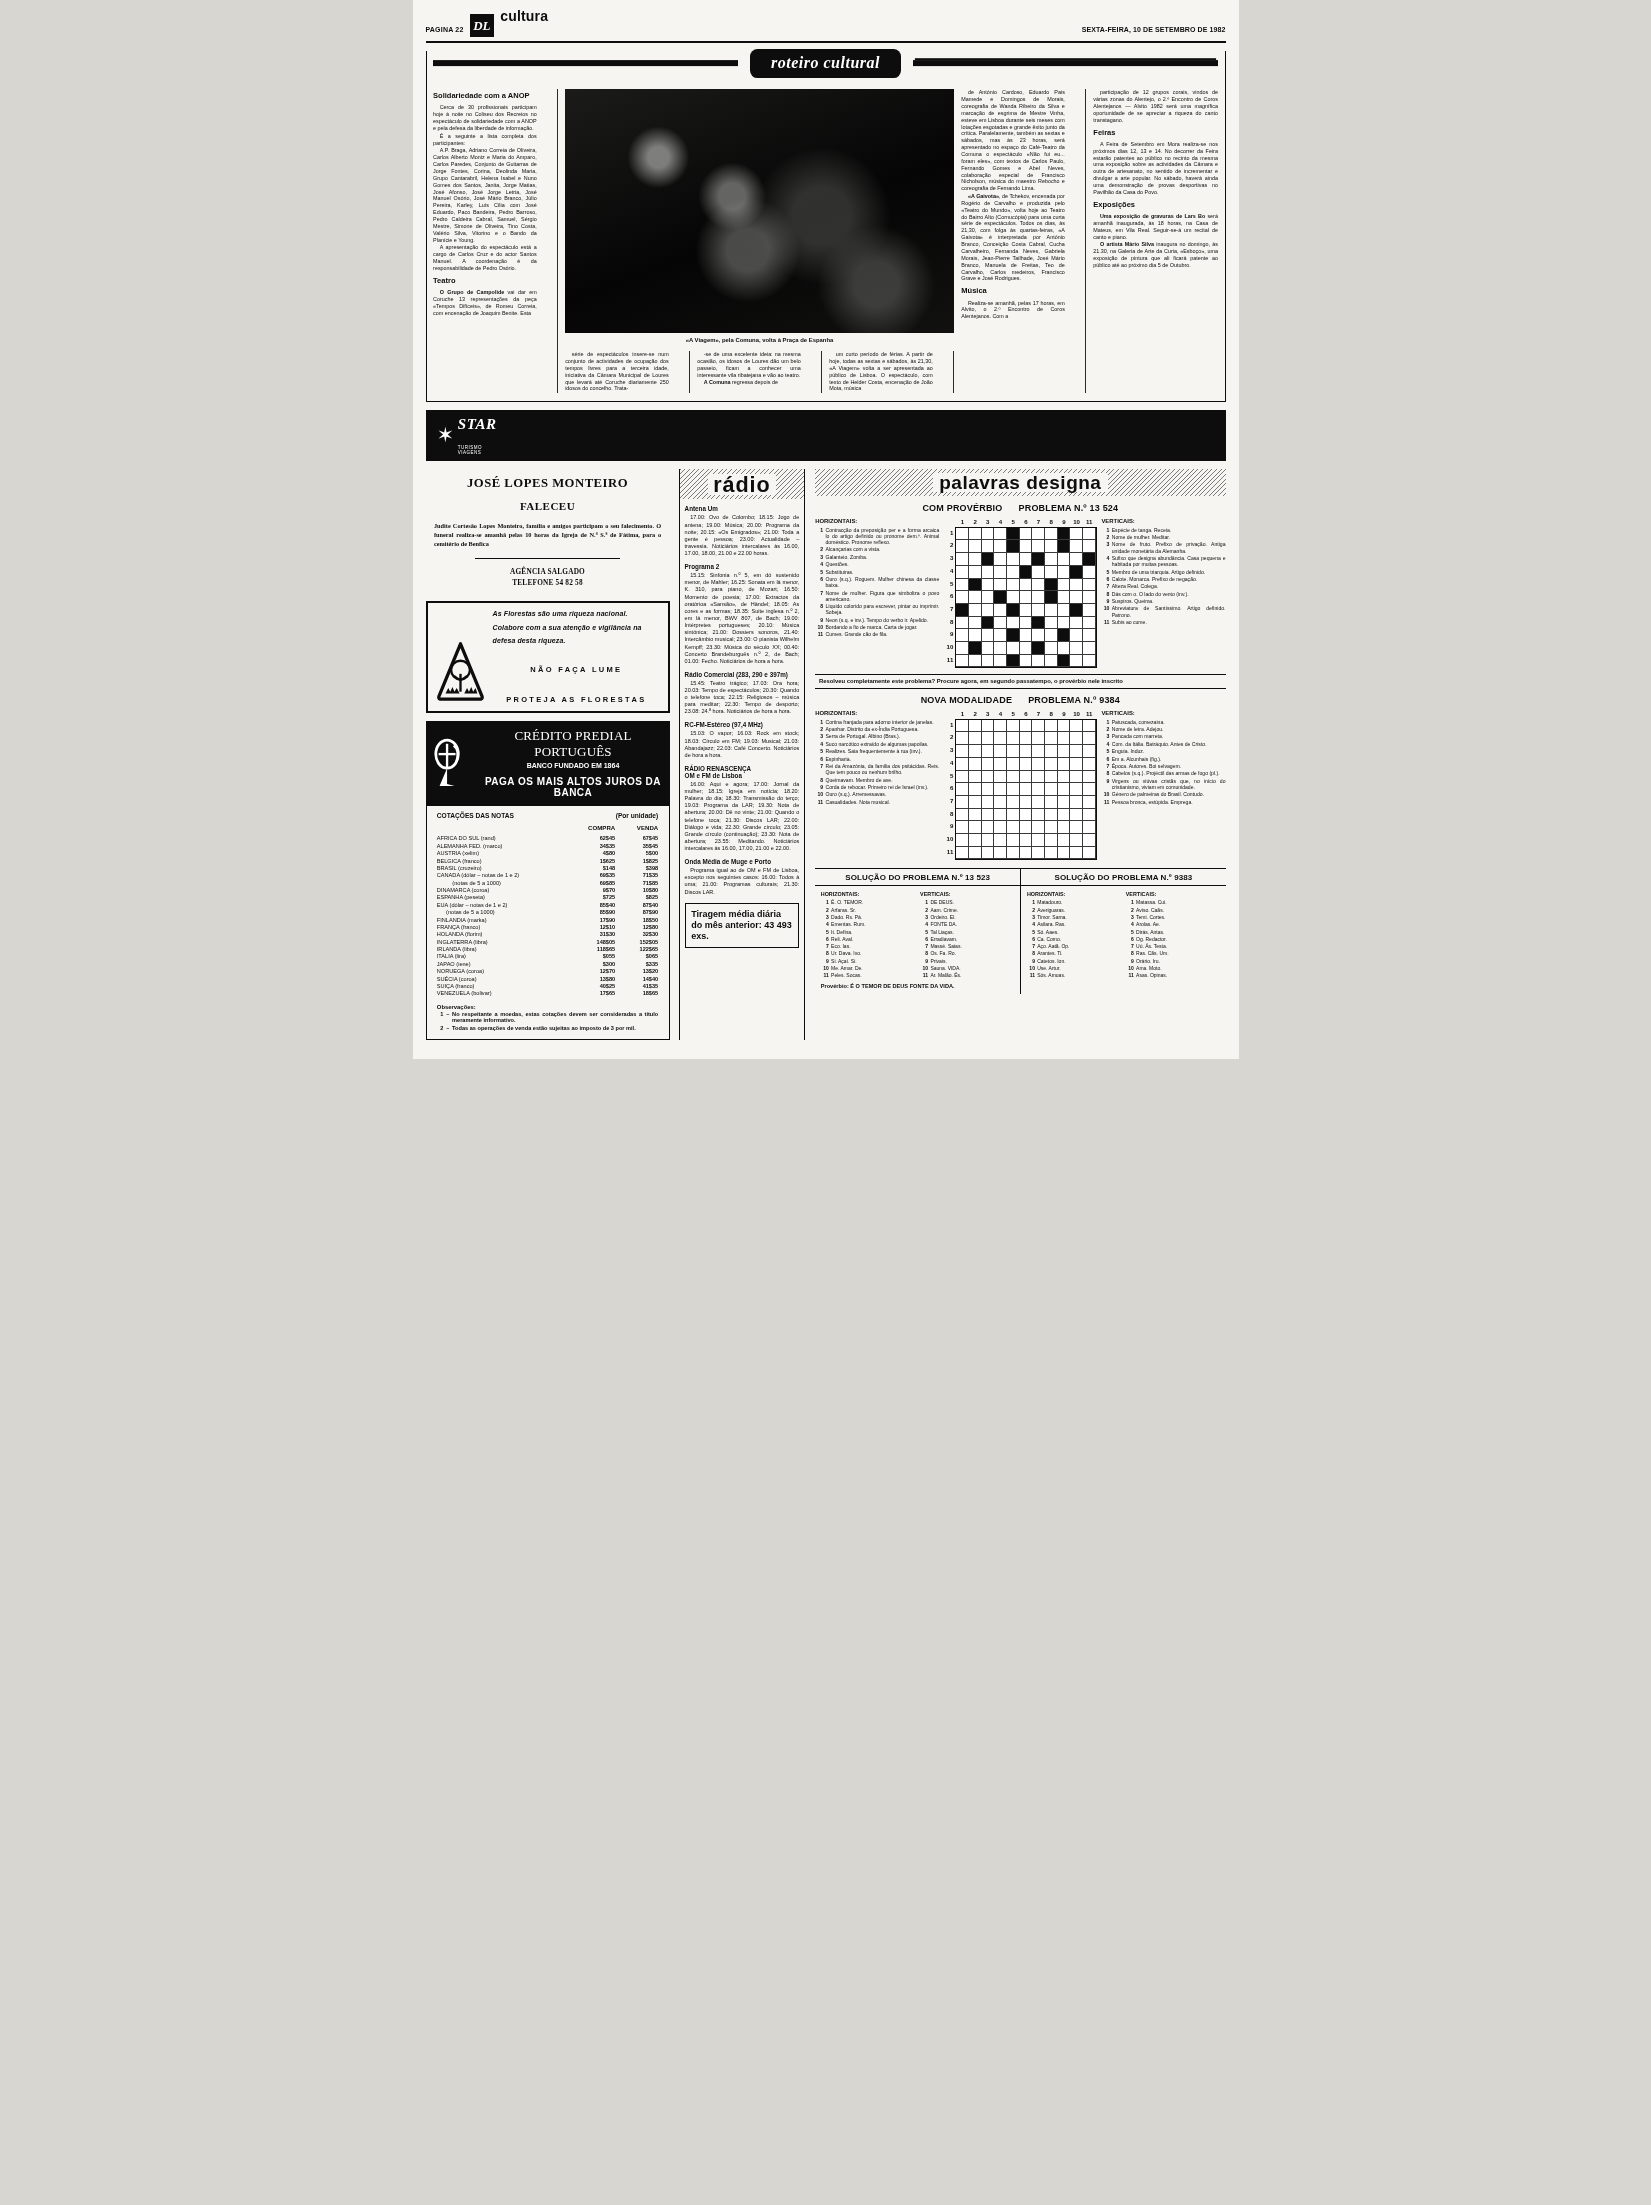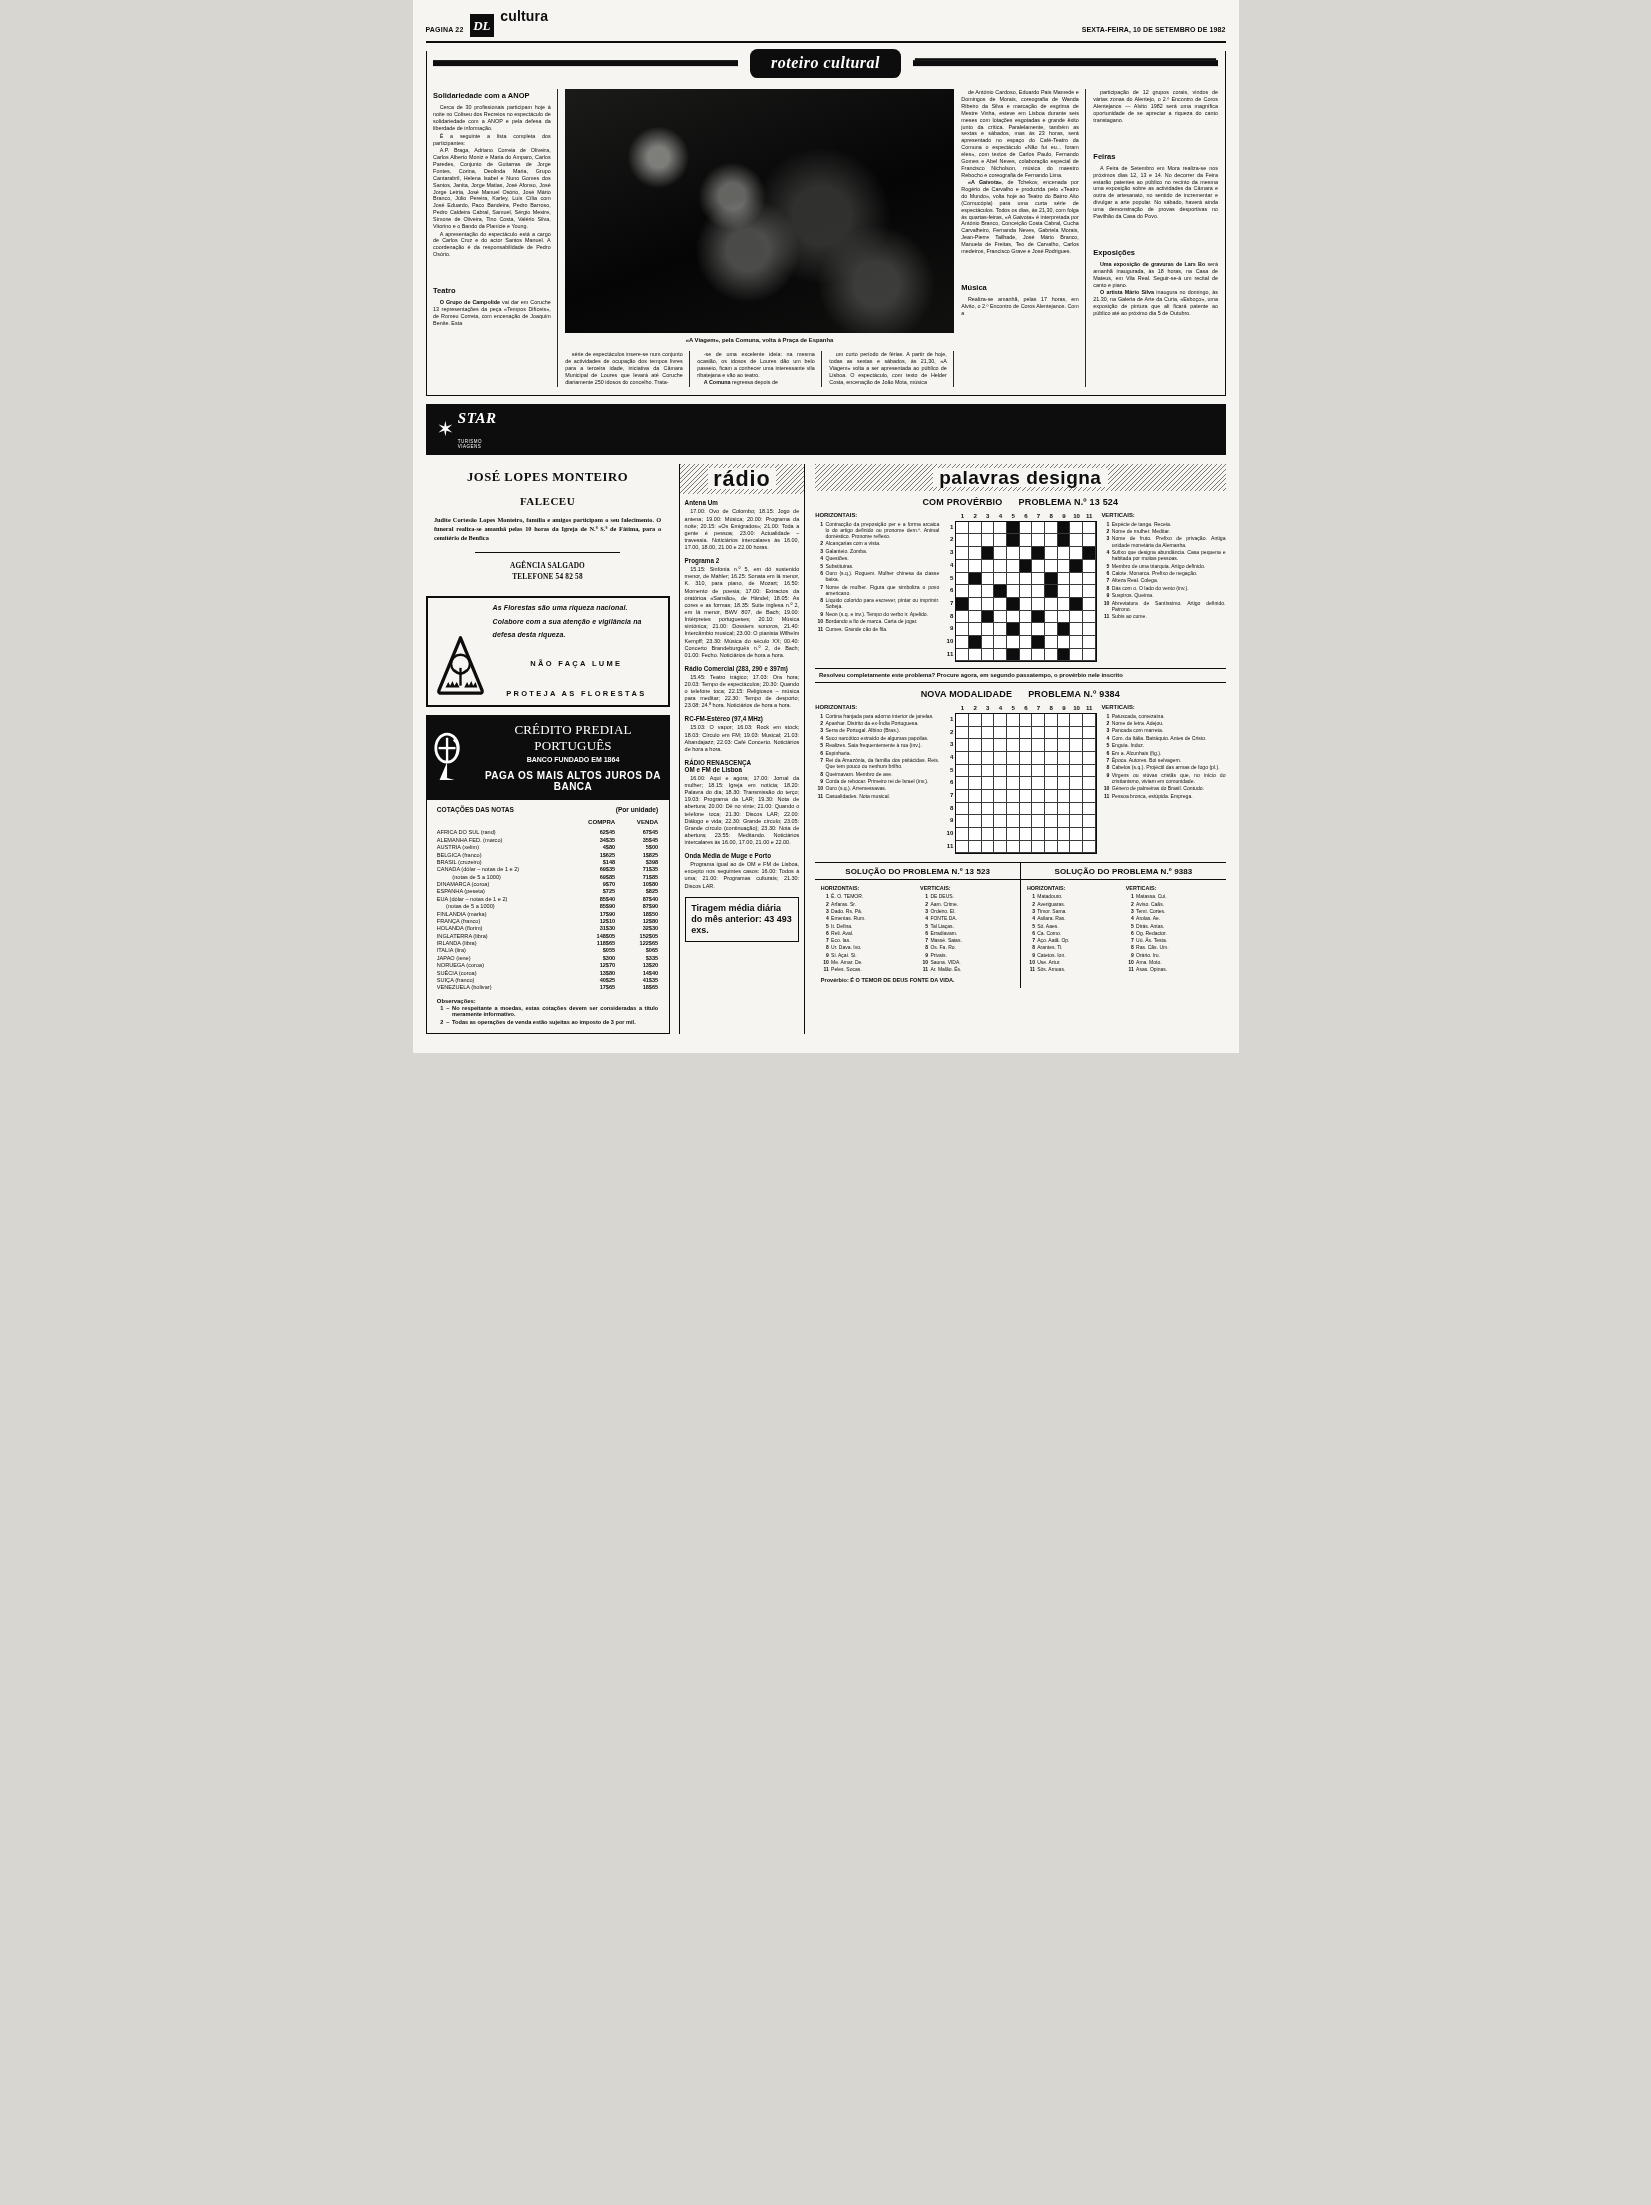--- a/index.html
+++ b/index.html
@@ -34,24 +34,24 @@
   .banner-rule.thin{height:5.6px;box-shadow:0 -3.8px 0 -1.9px var(--ink);}
   .banner-box{background:var(--ink);color:#fff;border-radius:7.5px;padding:5.6px 20.6px;margin:0 -1.9px;z-index:1;
     font-family:"Liberation Serif", serif;font-style:italic;font-weight:700;font-size:16px;letter-spacing:0.5px;}
 
   
   .art-grid{display:grid;grid-template-columns:repeat(6,1fr);column-gap:7.5px;row-gap:6.6px;padding-top:9.4px;font-size:5.4px;line-height:1.27;}
   .c1{grid-area:1/1/3/2;}
   .photo-block{grid-area:1/2/2/5;}
   .c2{grid-area:2/2/3/3;} .c3{grid-area:2/3/3/4;} .c4{grid-area:2/4/3/5;}
   .c5{grid-area:1/5/3/6;} .c6{grid-area:1/6/3/7;}
-  .c1,.c2,.c3,.c4,.c5{border-right:0.5px solid #2b2b2b;padding-right:6px;}
+  .c1,.c2,.c3,.c4,.c5{border-right:0.5px solid #2b2b2b;padding-right:20px;}
   .art-grid p{text-align:justify;text-indent:6.6px;margin-bottom:0.9px;}
   .art-grid h3{font-size:7.5px;font-weight:800;margin:1.9px 0 3.8px;}
-  .art-grid h3.mid{margin-top:28px;}
+  .art-grid h3.mid{margin-top:4px;}
   .lead{font-weight:800;}
   .photo{height:244px;background:
       radial-gradient(circle at 24% 28%, rgba(215,215,210,.55) 0 3%, transparent 9%),
       radial-gradient(circle at 43% 44%, rgba(190,190,185,.5) 0 5%, transparent 13%),
       radial-gradient(circle at 47% 66%, rgba(120,120,118,.6) 0 8%, transparent 20%),
       radial-gradient(circle at 66% 52%, rgba(90,90,88,.5) 0 10%, transparent 24%),
       radial-gradient(circle at 80% 80%, rgba(150,150,146,.35) 0 6%, transparent 16%),
       linear-gradient(160deg,#1b1b1a 0%,#050505 55%,#111110 100%);}
   .caption{font-size:5.9px;font-weight:800;text-align:center;margin-top:3.8px;}
 

